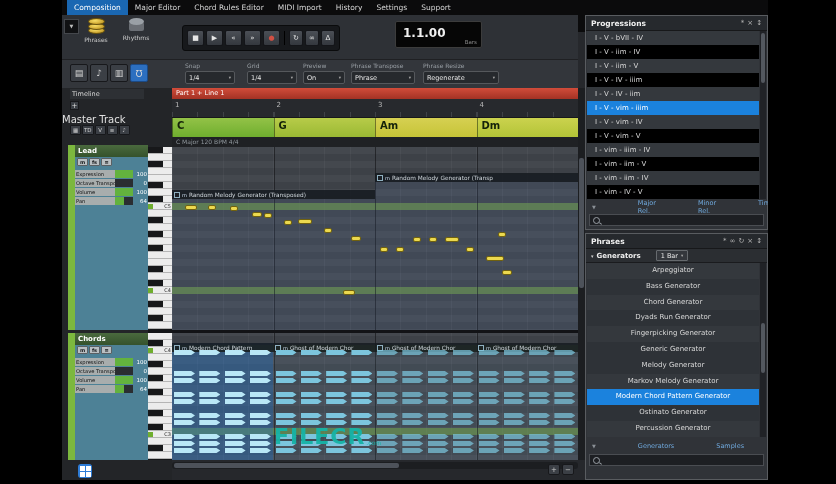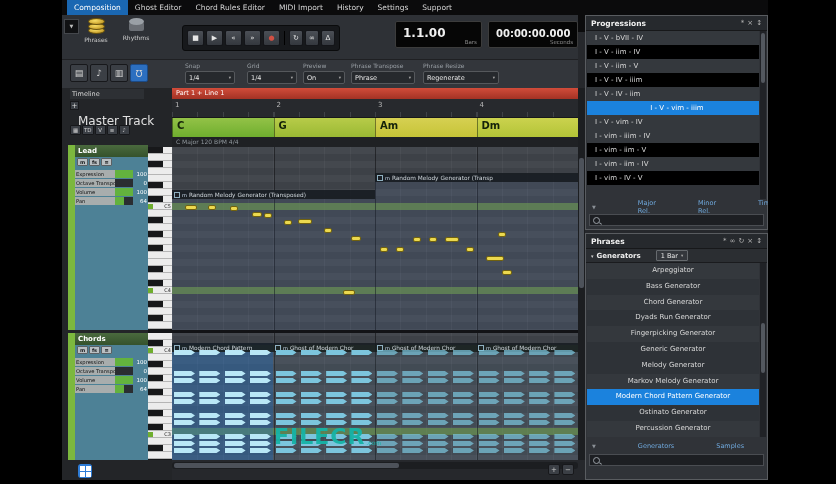--- a/index.html
+++ b/index.html
@@ -43,21 +43,21 @@
   .w-label{font-size:6px;color:#9aa0a6;margin-bottom:2px;}
   .w-dd{height:13px;background:#26292d;border:1px solid #55585c;border-radius:2px;display:flex;align-items:center;justify-content:space-between;padding:0 3px;color:#e8e8e8;font-size:6.5px;box-sizing:border-box;}
   .w-dd .caret{font-size:4.5px;color:#aaa;margin-left:3px;}
   .w-snap{left:123px;width:50px;}.w-grid{left:185px;width:50px;}.w-preview{left:241px;width:42px;}
   .w-pt{left:289px;width:64px;}.w-pr{left:361px;width:76px;}
 
   
   .left-bg{position:absolute;left:0;top:88px;width:110px;height:392px;background:#232528;}
   .tl-label{position:absolute;left:8px;top:89px;width:74px;height:10px;background:#2d3034;color:#d8d8d8;font-size:6.5px;line-height:10px;padding-left:2px;box-sizing:border-box;}
   .plus-btn{position:absolute;left:8px;top:101px;width:9px;height:9px;background:#3b3f45;border:1px solid #17181b;color:#ddd;font-size:7px;line-height:8px;text-align:center;box-sizing:border-box;}
-  .mt-label{position:absolute;left:16px;top:114px;font-size: 12px;color:#e0e0e0;text-align:right;}
+  .mt-label{position:absolute;left:0;top:114px;font-size: 10px;color:#e0e0e0;text-align:right;}
   #master-buttons{position:absolute;left:8px;top:125px;display:flex;gap:1px;}
   .mb-btn{min-width:11px;height:10px;background:#3b3f45;border:1px solid #17181b;color:#cfcfcf;font-size:5.5px;text-align:center;line-height:9px;padding:0 1px;border-radius:1px;box-sizing:border-box;}
   .track{position:absolute;left:6px;width:80px;}
   .t-strip{position:absolute;left:0;top:0;width:7px;height:100%;background:#7cb83e;}
   .t-body{position:absolute;left:7px;top:0;right:0;height:100%;background:#4d8196;overflow:hidden;}
   .t-name{height:12px;background:linear-gradient(180deg,#4a6a3e,#35522c);color:#fff;font-size:7px;font-weight:bold;line-height:12px;padding-left:3px;}
   .t-btns{height:11px;display:flex;gap:1px;padding:1px 0 0 2px;}
   .t-mini{width:11px;height:8px;background:#b9bfc2;color:#15181a;font-size:5px;font-weight:bold;text-align:center;line-height:7px;border-radius:1px;border:1px solid #5a6064;box-sizing:border-box;}
   .p-row{height:9px;display:flex;align-items:center;}
   .p-label{width:40px;height:8px;background:#a8adad;color:#0f1011;font-size:5.2px;line-height:8px;padding-left:1px;white-space:nowrap;overflow:hidden;box-sizing:border-box;}
@@ -118,21 +118,21 @@
   .panel-phr{top:218px;height:247px;}
   .p-header{position:absolute;left:0;top:0;right:0;height:15px;background:#26292d;border-bottom:1px solid #17181a;display:flex;align-items:center;padding:0 5px;gap:3px;box-sizing:border-box;}
   .p-title{font-size:7.5px;font-weight:bold;color:#f0f0f0;flex:1;}
   .hdr-icon{font-size:7px;color:#b5b5b5;}
   #prog-list{position:absolute;left:1px;top:15px;right:8px;height:168px;overflow:hidden;}
   .prog-row{height:14px;line-height:14px;padding-left:8px;font-size:7px;color:#d8d8d8;background:#34383d;white-space:nowrap;overflow:hidden;}
   .prog-row.odd{background:#000000;}
   #phr-list{position:absolute;left:1px;top:29px;right:8px;height:174px;overflow:hidden;}
   .phr-row{height:15.8px;line-height:15.8px;text-align:center;font-size:7px;color:#d8d8d8;background:#34383d;white-space:nowrap;overflow:hidden;}
   .phr-row.odd{background:#2e3237;}
-  .list-row.selected{background:#1b82dd !important;color:#fff;text-align:center;}
+  .list-row.selected{background:#1b82dd !important;color:#fff;}
   .list-scroll{position:absolute;right:1px;width:6px;background:#202226;}
   .ls-prog{top:15px;height:168px;}.ls-phr{top:29px;height:174px;}
   .ls-thumb{position:absolute;left:1px;width:4px;background:#53585f;border-radius:2px;}
   .filters{position:absolute;left:0;right:0;display:flex;align-items:center;gap:8px;padding-left:6px;}
   .f-prog{top:184px;height:13px;}.f-phr{top:205px;height:13px;}
   .funnel{font-size:5px;color:#8a9096;}
   .filter-link{font-size:6.5px;color:#6fa8dc;padding-left:34px;}
   .searchbox{position:absolute;left:3px;right:3px;height:12px;background:#1d1f23;border:1px solid #4a4d52;display:flex;align-items:center;padding:0 3px;gap:3px;box-sizing:border-box;}
   .sb-prog{top:198px;}.sb-phr{top:220px;}
   .lens{position:relative;width:5px;height:5px;border:1px solid #9aa0a6;border-radius:50%;flex:none;}
@@ -147,21 +147,21 @@
   .watermark{position:absolute;left:212px;top:424px;display:flex;align-items:flex-end;z-index:40;opacity:0.95;}
   .wm-main{font-size:22px;font-weight:bold;color:#16b3a6;letter-spacing:1px;}
   .wm-sub{font-size:6px;color:#16b3a6;margin:0 0 3px 1px;}
 </style>
 </head>
 <body>
 
 <div id="app">
   <div id="menu-tabs">
       <div class="menu-tab active">Composition</div>
-      <div class="menu-tab">Ghost Editor</div>
+      <div class="menu-tab">Major Editor</div>
       <div class="menu-tab">Chord Rules Editor</div>
       <div class="menu-tab">MIDI Import</div>
       <div class="menu-tab">History</div>
       <div class="menu-tab">Settings</div>
       <div class="menu-tab">Support</div>
     </div>
 
   <div class="toolbar1">
     <div class="mini-dd"><span>▼</span></div>
     <div class="tool-group tg-phrases">
@@ -186,24 +186,20 @@
         <div class="t-btn">»</div>
         <div class="t-btn" style="color: rgb(208, 80, 68);">●</div>
         <div class="t-sep"></div>
         <div class="t-btn small">↻</div>
         <div class="t-btn small">∞</div>
         <div class="t-btn small">Δ</div>
       </div>
     <div class="display bars-display">
       <div class="dv">1.1.00</div>
       <div class="dl">Bars</div>
-    </div>
-    <div class="display time-display">
-      <div class="dv">00:00:00.000</div>
-      <div class="dl">Seconds</div>
     </div>
   </div>
 
   <div class="toolbar2">
     <div id="edit-icons">
         <div class="e-btn">▤</div>
         <div class="e-btn">♪</div>
         <div class="e-btn">▥</div>
         <div class="e-btn active" style="transform: rotate(180deg);">Ω</div>
       </div>
@@ -602,20 +598,21 @@
           </div>
       </div>
       <div id="prog-list">
           <div class="list-row prog-row">I - V - bVII - IV</div>
           <div class="list-row prog-row odd">I - V - iim - IV</div>
           <div class="list-row prog-row">I - V - iim - V</div>
           <div class="list-row prog-row odd">I - V - IV - iiim</div>
           <div class="list-row prog-row">I - V - IV - iim</div>
           <div class="list-row prog-row odd selected">I - V - vim - iiim</div>
           <div class="list-row prog-row">I - V - vim - IV</div>
+          <div class="list-row prog-row odd">I - V - vim - V</div>
           <div class="list-row prog-row">I - vim - iiim - IV</div>
           <div class="list-row prog-row odd">I - vim - iim - V</div>
           <div class="list-row prog-row">I - vim - iim - IV</div>
           <div class="list-row prog-row odd">I - vim - IV - V</div>
         </div>
       <div class="list-scroll ls-prog">
           <div class="ls-thumb" style="top:2px;height:50px;"></div>
         </div>
       <div class="filters f-prog">
           <span class="funnel">▼</span>

